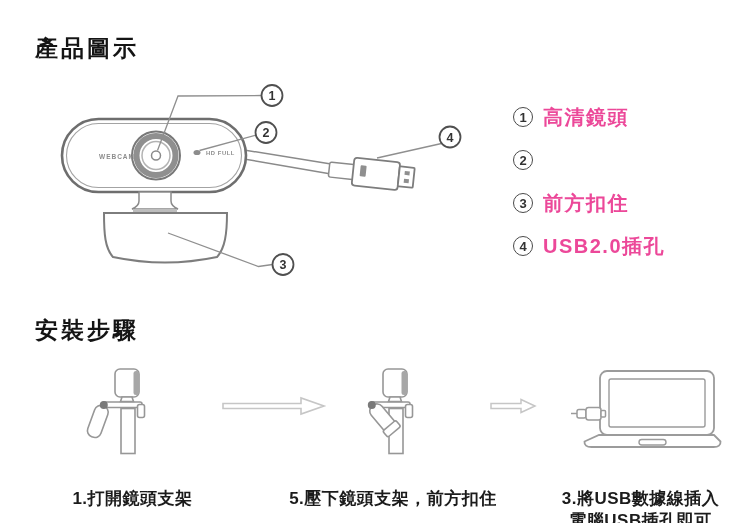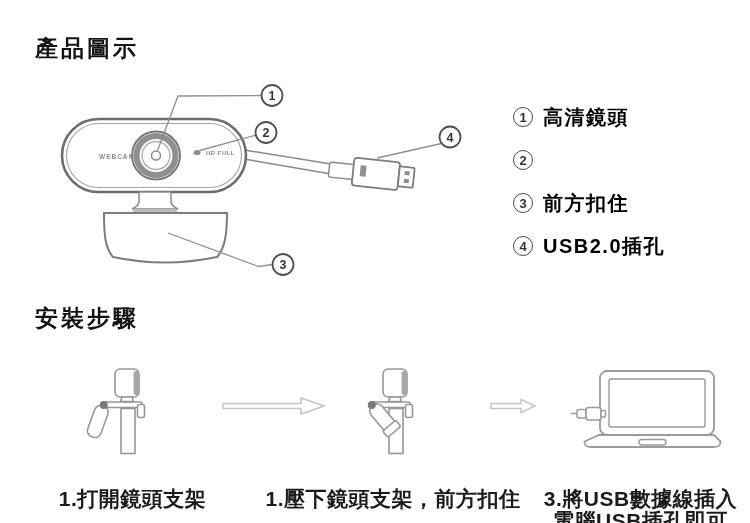--- a/index.html
+++ b/index.html
@@ -5,38 +5,38 @@
   html,body{margin:0;padding:0;background:#ffffff;}
   .page{
     position:relative;width:750px;height:523px;background:#ffffff;overflow:hidden;
     font-family:"Liberation Sans","DejaVu Sans",sans-serif;color:#1b1b1b;margin-top:15px;
   }
   .title{
     position:absolute;margin:0;font-size:23px;font-weight:bold;color:#141414;
     letter-spacing:3px;
   }
   .title-product{left:35px;top:18px;}
-  .title-install{left:35px;top:288px;}
+  .title-install{left:35px;top:300px;}
   .diagram-svg{position:absolute;left:40px;top:60px;}
   .legend{position:absolute;left:513px;top:90px;display:flex;flex-direction:column;gap:19px;}
   .legend-row{display:flex;align-items:center;height:24px;}
   .cnum{
     width:20px;height:20px;border:1.7px solid #4a4a4a;border-radius:50%;
     display:flex;align-items:center;justify-content:center;
     font-size:13px;font-weight:bold;color:#333;flex:0 0 auto;box-sizing:border-box;
   }
-  .legend-label{font-size:20px;font-weight:600;color:#000000;letter-spacing:1.5px;margin-left:10px;white-space:nowrap;}
+  .legend-label{font-size:20px;font-weight:600;color:#ec4899;letter-spacing:1.5px;margin-left:10px;white-space:nowrap;}
   .step-svg{position:absolute;}
   .svg-step1{left:85px;top:350px;}
   .svg-step2{left:353px;top:350px;}
   .svg-step3{left:570px;top:352px;}
   .svg-arrow1{left:222px;top:380px;}
   .svg-arrow2{left:490px;top:382px;}
   .caption{
-    position:absolute;top:473px;text-align:center;font-size:21px;font-weight:bold;
+    position:absolute;top:473px;text-align:center;font-size:17px;font-weight:bold;
     line-height:22px;color:#1b1b1b;letter-spacing:0.5px;white-space:nowrap;
   }
   .caption-1{left:35px;width:195px;}
   .caption-2{left:248px;width:290px;}
   .caption-3{left:528px;width:225px;}
   svg text{font-family:"Liberation Sans","DejaVu Sans",sans-serif;}
   .callout-num{font-size:12.5px;font-weight:bold;fill:#333;}
   .micro-label{font-weight:bold;fill:#8c8c8c;}
 </style>
 </head>
@@ -173,20 +173,20 @@
       <rect x="7" y="42.5" width="9" height="8.5" rx="2"></rect>
       <rect x="16" y="40.5" width="15" height="12.5" rx="2.5"></rect>
       <rect x="31" y="43.5" width="4.5" height="6.5" rx="1"></rect>
     </g>
   </svg>
 
   <div class="caption caption-1">
     <div>1.打開鏡頭支架</div>
   </div>
   <div class="caption caption-2">
-    <div>1.壓下鏡頭支架，前方扣住</div>
+    <div>5.壓下鏡頭支架，前方扣住</div>
   </div>
   <div class="caption caption-3">
     <div>3.將USB數據線插入</div>
     <div>電腦USB插孔即可</div>
   </div>
 
 </div>
 
 </body></html>

